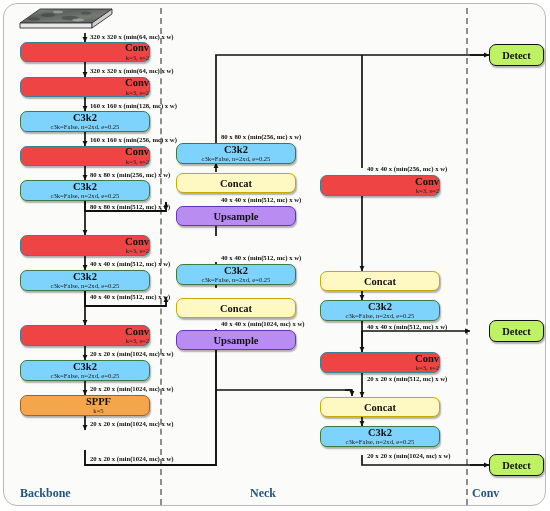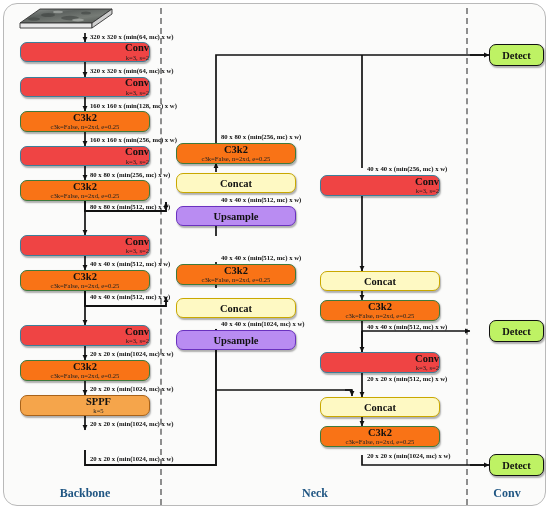--- a/index.html
+++ b/index.html
@@ -11,30 +11,30 @@
   .divider{position:absolute;top:8px;bottom:6px;width:0;
            border-left:2px dashed #8e8e8e;}
   .node{position:absolute;box-sizing:border-box;border-radius:7px;
         border:1.4px solid #3a3a3a;display:flex;flex-direction:column;
         align-items:center;justify-content:center;text-align:center;
         box-shadow:1px 1.5px 1.5px rgba(0,0,0,.30);}
   .node .t{font-weight:bold;font-size:10.5px;line-height:11px;color:#111;}
   .node .s{font-size:6.6px;line-height:8px;color:#222;margin-top:.5px;}
   .node.one .t{font-size:10.5px;}
   .conv{background:#ef4444;border-color:#3c7f99;align-items:flex-end;}
-  .c3k2{background:#f97316;border-color:#3d7a3d;}
+  .c3k2{background:#7dd3fc;border-color:#3d7a3d;}
   .sppf{background:#f5a54b;border-color:#a8631a;padding-left:27px;}
   .concat{background:#fef9c3;border-color:#c9a800;}
   .upsample{background:#b98cf2;border-color:#6a31bf;}
   .detect{background:#bef264;border-color:#111;border-width:1.8px;}
   .detect .t{font-size:9.5px;}
   .lbl{position:absolute;font-size:6.7px;color:#111;white-space:nowrap;
        font-family:"Liberation Serif",serif;font-weight:bold;}
   .secname{position:absolute;font-weight:bold;font-size:12px;color:#1f5582;
-           text-align:center;}
+           text-align:left;}
   svg.wires{position:absolute;left:0;top:0;width:550px;height:511px;
             pointer-events:none;}
   .imgcard{position:absolute;}
 </style>
 </head>
 <body>
 
 <div id="root">
   <div id="frame"></div>
 

